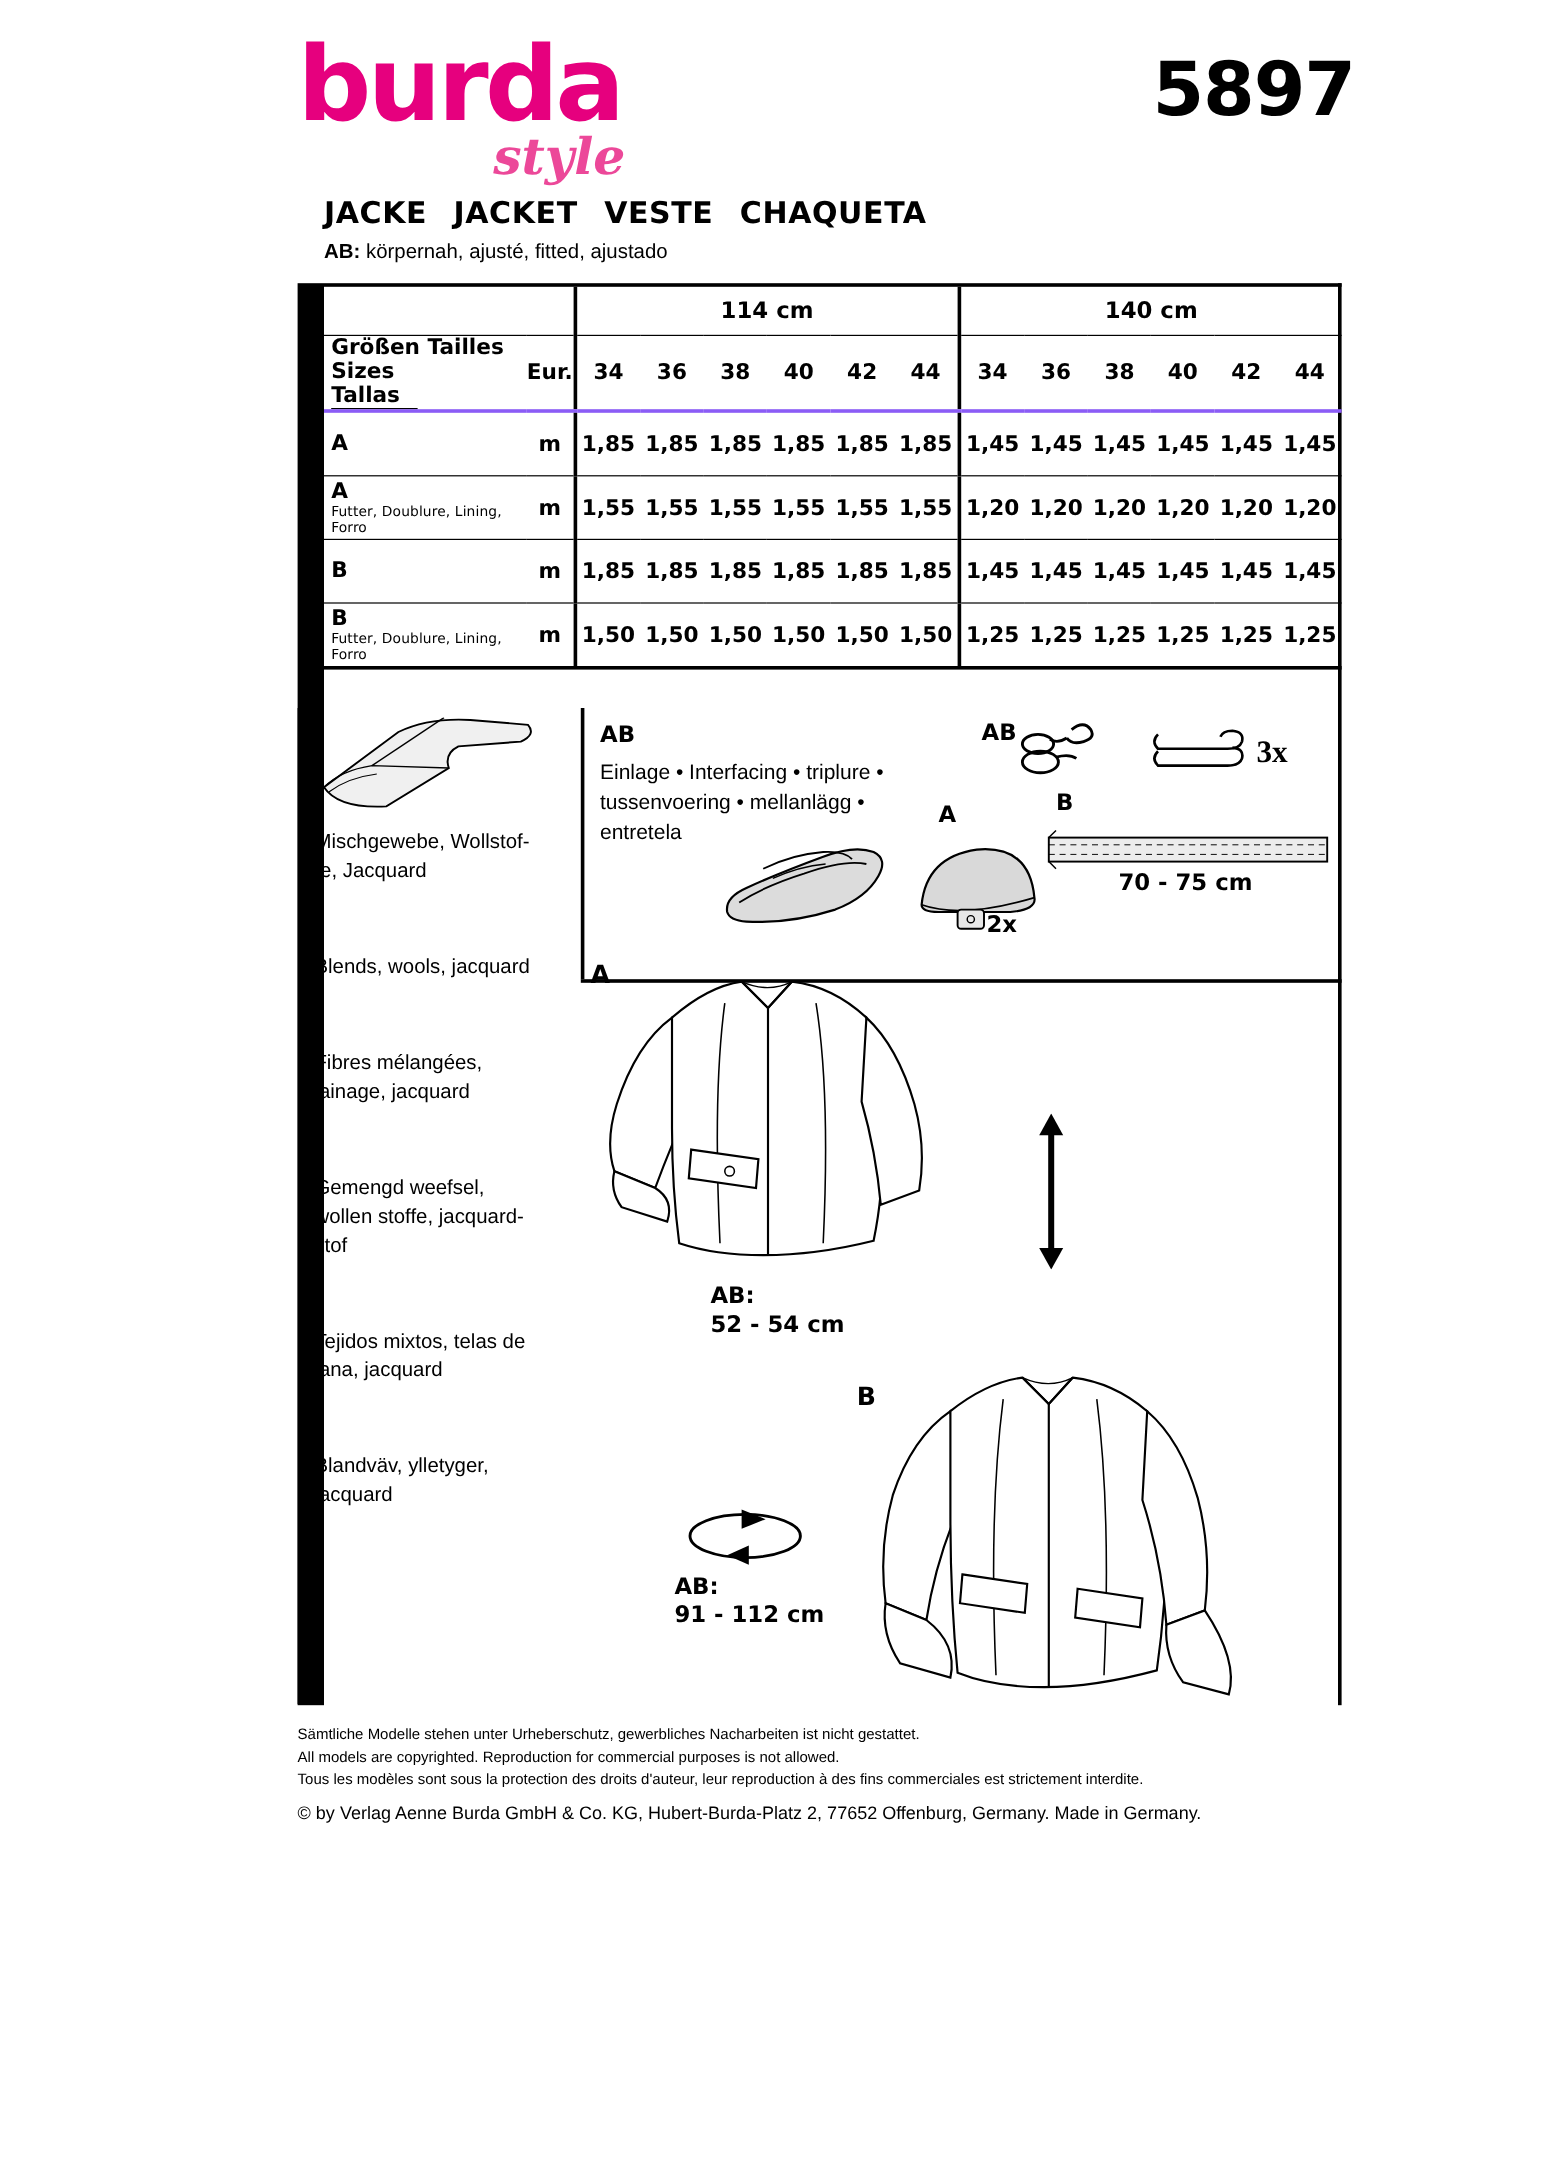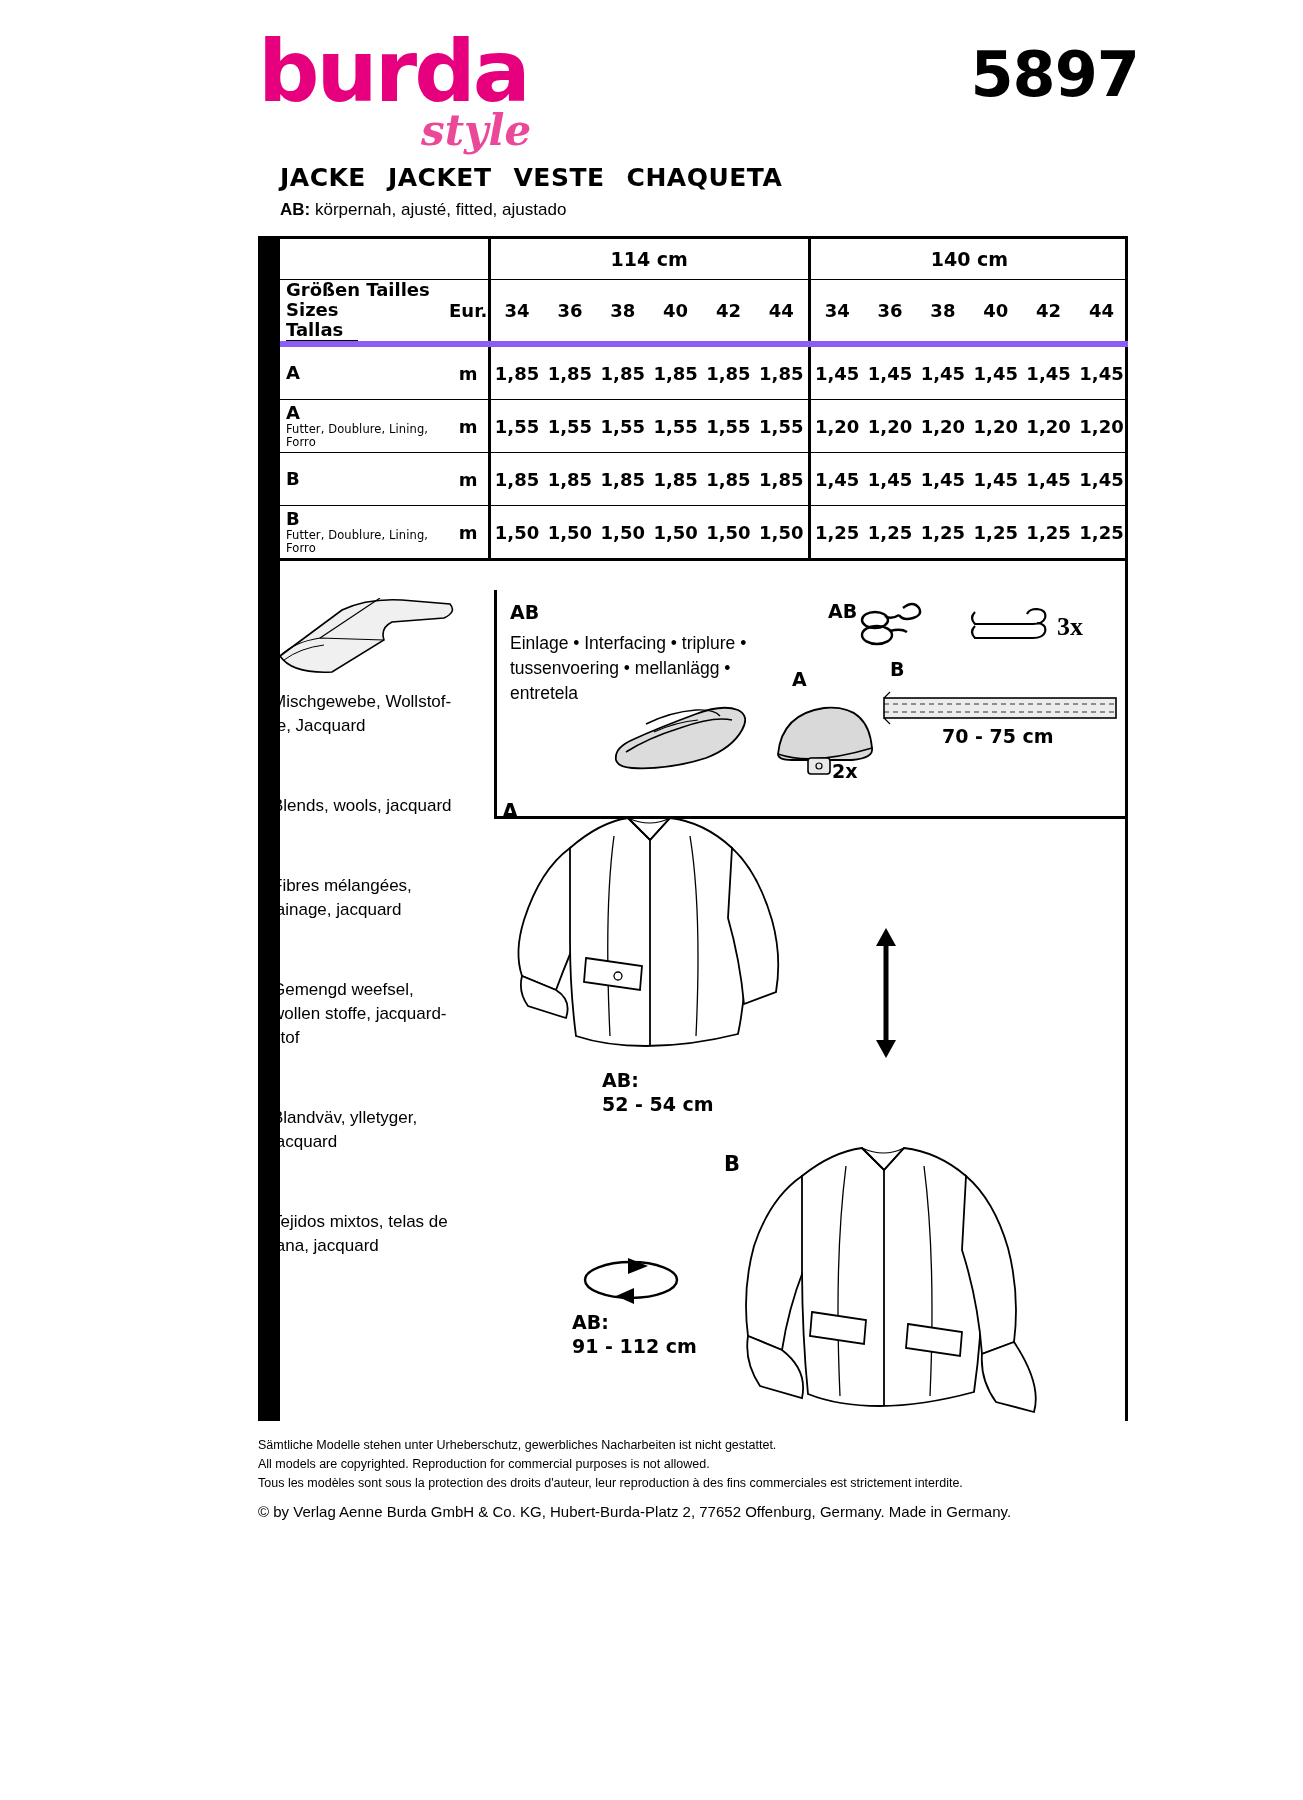--- a/index.html
+++ b/index.html
@@ -10,21 +10,21 @@
   body {
     width: 1303px;
     height: 1800px;
     font-family: "Liberation Sans", sans-serif;
     color: #000;
     position: relative;
     overflow: hidden;
   }
   .page {
     position: absolute;
-    left: 10px; top: 0;
+    left: 0; top: 0;
     width: 1239px;
     height: 1800px;
   }
 
   
   .brand {
     position: absolute;
     left: 248px;
     top: 28px;
     width: 420px;
@@ -111,21 +111,21 @@
     font-size: 19px;
     height: 40px;
     border-bottom: 1.5px solid #000;
   }
   .sep-left { border-left: 3px solid #000; margin-left: 12px; }
   .row-sizes td {
     font-family: "DejaVu Sans", sans-serif;
     font-weight: bold;
     font-size: 18px;
     height: 46px;
-    border-bottom: 6px solid #8b5cf6;
+    border-bottom: 3px solid #8b5cf6;
   }
   .cell-label {
     text-align: left !important;
     padding-left: 6px !important;
     font-family: "DejaVu Sans", sans-serif;
     font-weight: bold;
     font-size: 17px;
     line-height: 20px;
   }
   .cell-label .sub {
@@ -455,24 +455,24 @@
 
   <div class="fabric-list">
     <div class="fabric-item" style="white-space:pre-line">Mischgewebe, Wollstof-
 fe, Jacquard</div>
     <div class="fabric-item" style="white-space:pre-line">Blends, wools, jacquard</div>
     <div class="fabric-item" style="white-space:pre-line">Fibres mélangées,
 lainage, jacquard</div>
     <div class="fabric-item" style="white-space:pre-line">Gemengd weefsel,
 wollen stoffe, jacquard-
 stof</div>
+    <div class="fabric-item" style="white-space:pre-line">Tejidos mixtos, telas de
+lana, jacquard</div>
     <div class="fabric-item" style="white-space:pre-line">Blandväv, ylletyger,
 jacquard</div>
-    <div class="fabric-item" style="white-space:pre-line">Tejidos mixtos, telas de
-lana, jacquard</div>
   </div>
 
   <div class="notions">
     <span class="ab">AB</span>
     <span>Einlage • Interfacing • triplure • tussenvoering • mellanlägg • entretela</span>
   </div>
 
   <div class="ab-right">AB</div>
   <div class="lbl-3x">3x</div>
   <div class="lbl-b-hook">B</div>

